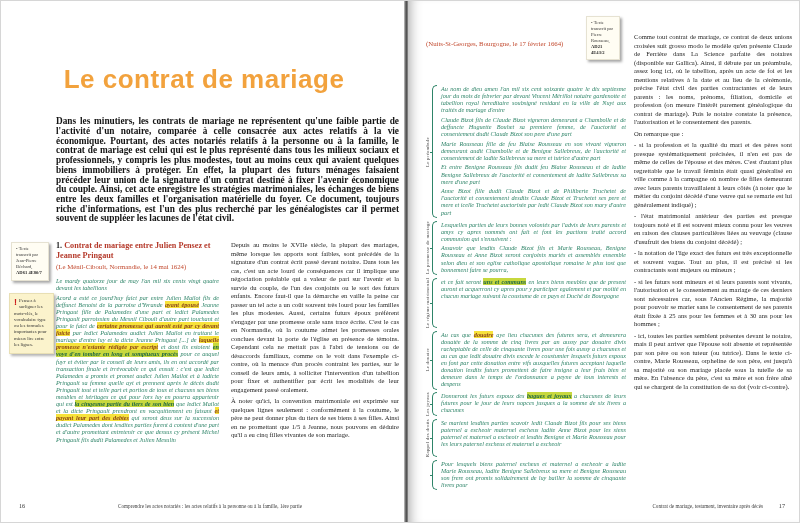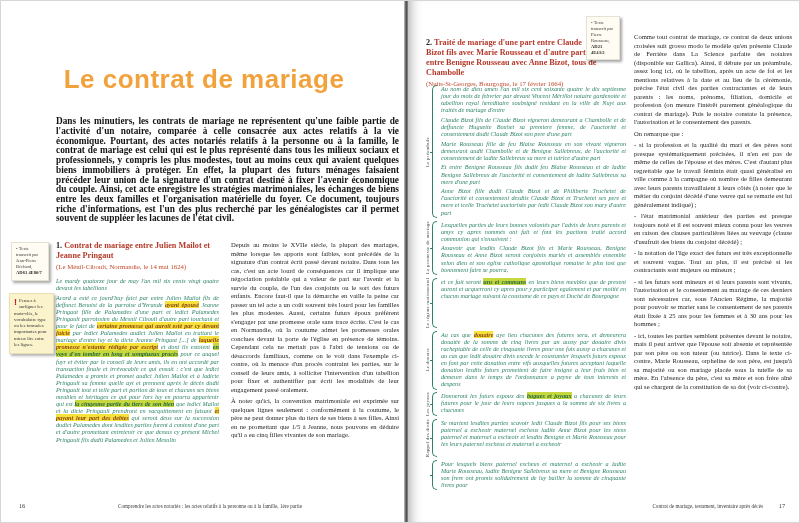--- a/index.html
+++ b/index.html
@@ -83,21 +83,21 @@
         <div>Béchard,</div>
         <div>AD61 4E80/7</div>
       </div>
 
     <div id="note-warning">
       <span class="bang">!</span><span>Pensez à surligner les mots-clés, le vocabulaire type ou les formules importantes pour mieux lire entre les lignes.</span>
     </div>
 
     <div id="left-cols">
       <div id="left-col1">
-        <h3 class="sec-head"><span class="num">1.</span> <span>Contrat de mariage entre Julien Mailot et Jeanne Pringaut</span></h3>
+        <h3 class="sec-head"><span class="num">1.</span> <span>Contrat de mariage entre Julien Pensez et Jeanne Pringaut</span></h3>
         <div class="sec-loc">(Le Ménil-Ciboult, Normandie, le 14 mai 1624)</div>
         <div>
             <p class="trans-p"><span>Le mardy quatorze jour de may l'an mil six cents vingt quatre devant les tabellions</span></p>
             <p class="trans-p"><span>Acord a esté ce jourd'huy faict par entre Julien Mailot fils de deffunct Benoist de la parroise d'Yvrande </span><span class="hl-y">ayant épousé</span><span> Jeanne Pringaut fille de Palamedes d'une part et ledict Palamedes Pringault parroissien du Mesnil Ciboult d'autre part touchant et pour le faict de </span><span class="hl-y">certaine promesse qui auroit esté par cy devant faicte</span><span> par ledict Palamedes audict Julien Mailot en traitant le mariage d'entre luy et la dicte Jeanne Pringaut [...] de </span><span class="hl-y">laquelle promesse n'estante rédigée par escript</span><span> et dont ils estoient </span><span class="hl-g">en voye d'en tomber en long et somptueux procès</span><span> pour ce auquel fuyr et éviter par le conseil de leurs amis, ils en ont accordé par transaction finale et irrévocable ce qui ensuit : c'est que ledict Palamedes a promis et promet audict Julien Mailot et à ladicte Pringault sa femme quelle ayt et prennent après le décès dudit Pringault tout et telle part et portion de tous et chacuns ses biens meubles et héritages ce qui pour lors luy en pourra appartenir qui est </span><span class="hl-g">la cinqesme partie du tiers de son bien</span><span> que ledict Mailot et la dicte Pringault prendront en vacquittement en faisant </span><span class="hl-y">et payant leur part des debtes</span><span> qui seront deus sur la succession dudict Palamedes dont lesdites parties furent à content d'une part et d'autre promettant entretenir ce que dessus cy présent Michel Pringault fils dudit Palamedes et Julien Mesulin</span></p>
           </div>
       </div>
       <div id="left-col2">
           <p class="comm-p">Depuis au moins le XVIIe siècle, la plupart des mariages, même lorsque les apports sont faibles, sont précédés de la signature d'un contrat écrit passé devant notaire. Dans tous les cas, c'est un acte lourd de conséquences car il implique une négociation préalable qui a valeur de pari sur l'avenir et la survie du couple, de l'un des conjoints ou le sort des futurs enfants. Encore faut-il que la démarche en vaille la peine car passer un tel acte a un coût souvent très lourd pour les familles les plus modestes. Aussi, certains futurs époux préfèrent s'engager par une promesse orale sans trace écrite. C'est le cas en Normandie, où la coutume admet les promesses orales conclues devant la porte de l'église en présence de témoins. Cependant cela ne mettait pas à l'abri de tensions ou de désaccords familiaux, comme on le voit dans l'exemple ci-contre, où la menace d'un procès contraint les parties, sur le conseil de leurs amis, à solliciter l'intervention d'un tabellion pour fixer et authentifier par écrit les modalités de leur engagement passé oralement.</p>
           <p class="comm-p">À noter qu'ici, la convention matrimoniale est exprimée sur quelques lignes seulement : conformément à la coutume, le père ne peut donner plus du tiers de ses biens à ses filles. Ainsi en ne promettant que 1/5 à Jeanne, nous pouvons en déduire qu'il a eu cinq filles vivantes de son mariage.</p>
         </div>
@@ -105,21 +105,20 @@
 
     <div class="pagenum" id="pagenum-left">16</div>
     <div id="footer-left">Comprendre les actes notariés : les actes relatifs à la personne ou à la famille, 1ère partie</div>
   </div>
 
   <div id="gutter"></div>
 
   <div class="page" id="page-right">
 
     <div id="sec2-block">
-      <h3 class="sec-head"><span class="num">2.</span> <span>Traité de mariage d'une part entre Claude Bizot fils avec Marie Rousseau et d'autre part entre Benigne Rousseau avec Anne Bizot, tous de Chambolle</span></h3>
       <div class="sec-loc">(Nuits-St-Georges, Bourgogne, le 17 février 1664)</div>
     </div>
 
     <div class="sticky" id="note-source-right">
         <div>• Texte</div>
         <div>transcrit par</div>
         <div>Pierre</div>
         <div>Rousseau,</div>
         <div>AD21 4E43/2</div>
       </div>

